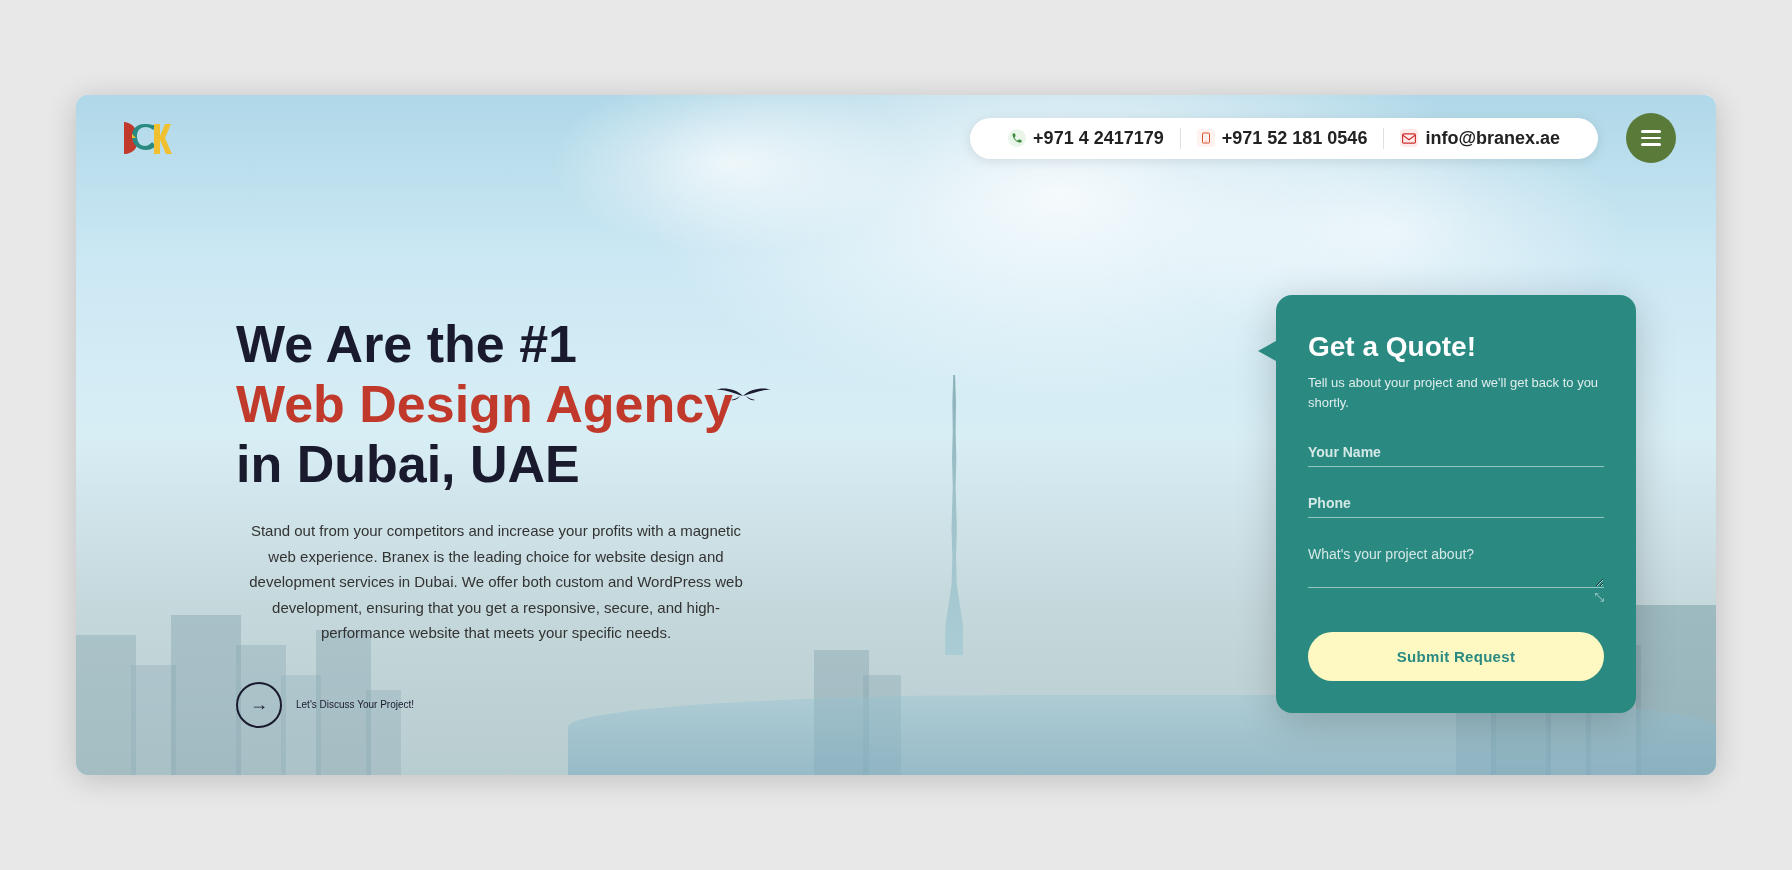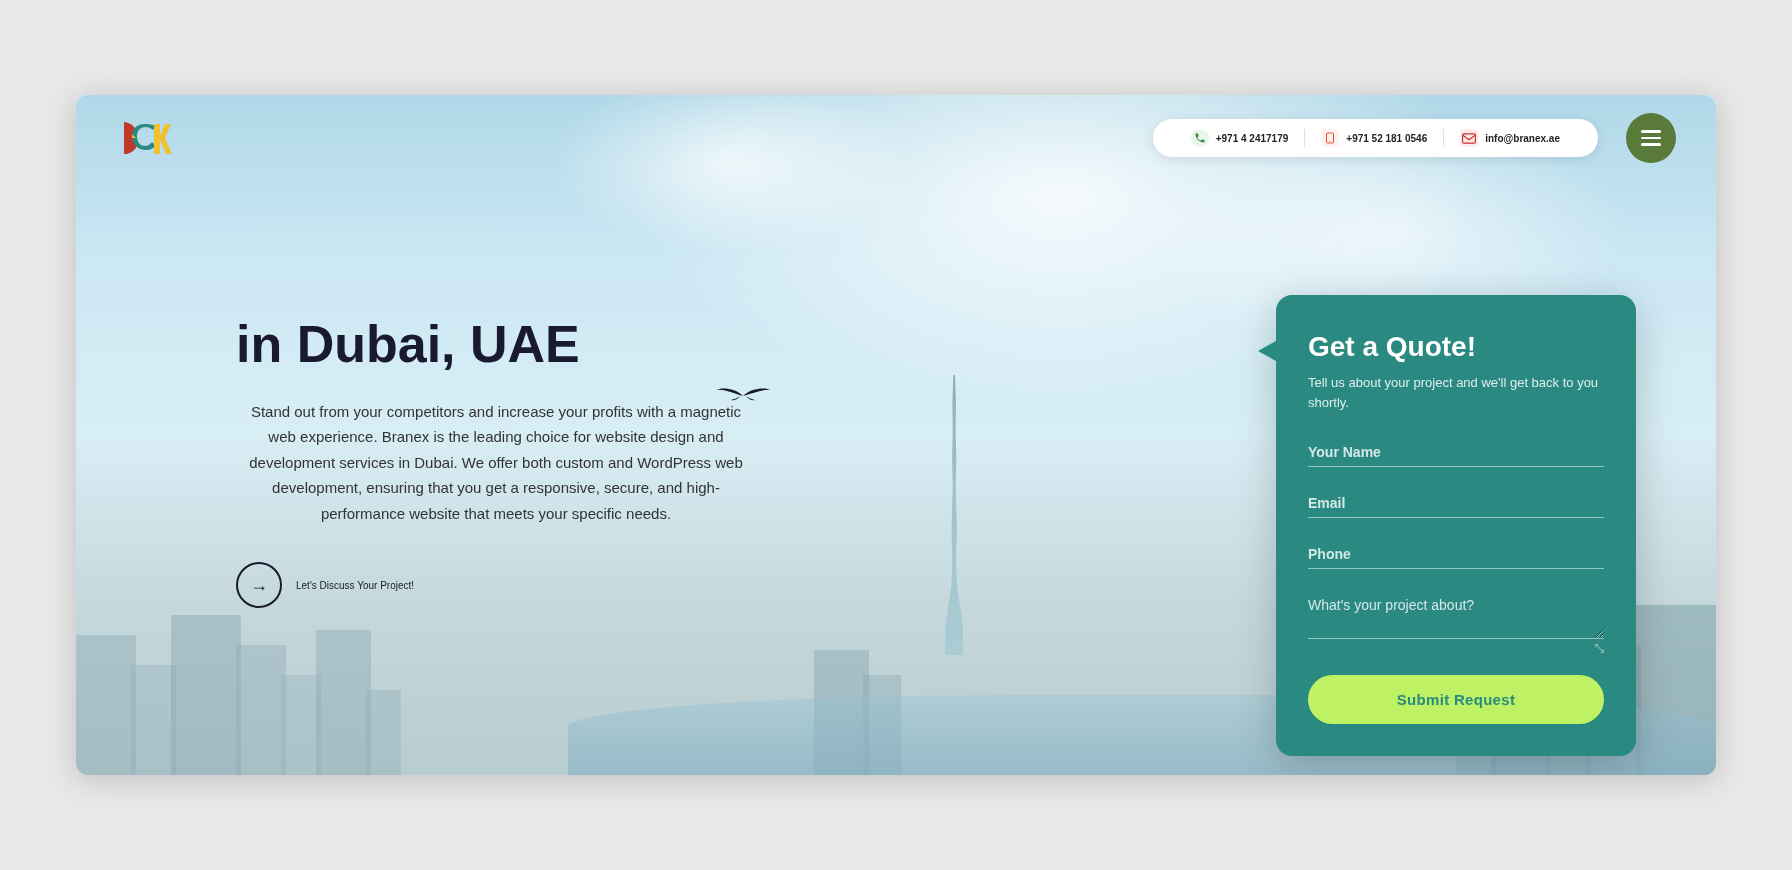--- a/index.html
+++ b/index.html
@@ -123,21 +123,21 @@
       border-radius: 40px;
       padding: 10px 22px;
       box-shadow: 0 2px 12px rgba(0,0,0,0.1);
     }
 
     .nav-contact-item {
       display: flex;
       align-items: center;
       gap: 7px;
       padding: 0 16px;
-      font-size: 10px;
+      font-size: 18px;
       font-weight: 600;
       color: #222;
       white-space: nowrap;
     }
 
     .nav-contact-item + .nav-contact-item {
       border-left: 1px solid #e0e0e0;
     }
 
     .contact-icon {
@@ -338,28 +338,29 @@
     }
 
     .resize-icon {
       color: rgba(255,255,255,0.6);
       font-size: 12px;
     }
 
     .submit-btn {
       width: 100%;
       padding: 16px;
-      background: #bef264;
+      background: #fef9c3;
       border: none;
       border-radius: 40px;
       font-size: 15px;
       font-weight: 700;
       color: #2a8a82;
       cursor: pointer;
       letter-spacing: 0.3px;
+      margin-top: 8px;
     }
   </style>
 </head>
 <body>
 
 <div class="browser-window">
   <div class="hero">
 
     <div class="hero-bg"></div>
 
@@ -446,42 +447,41 @@
             <div class="menu-line"></div>
             <div class="menu-line"></div>
             <div class="menu-line"></div>
           </div>
         </button>
       </div>
     </nav>
 
     <div class="hero-content">
       <h1 class="hero-title">
+        <span>We Are the #1</span>
+        <span class="highlight">Web Design Agency</span>
         <span>in Dubai, UAE</span>
       </h1>
       <p class="hero-description">Stand out from your competitors and increase your profits with a magnetic web experience. Branex is the leading choice for website design and development services in Dubai. We offer both custom and WordPress web development, ensuring that you get a responsive, secure, and high-performance website that meets your specific needs.</p>
       <div class="hero-cta">
         <div class="cta-circle">
           <span class="cta-arrow">→</span>
         </div>
         <span class="cta-text">Let's Discuss Your Project!</span>
       </div>
     </div>
 
     <div class="quote-form-container">
       <h2 class="form-title">Get a Quote!</h2>
       <p class="form-subtitle">Tell us about your project and we'll get back to you shortly.</p>
 
       <div class="form-field">
         <input type="text" class="form-input" placeholder="Your Name" style="">
       </div>
 
-      <div class="form-field">
-        <input type="email" class="form-input" placeholder="Email" style="">
-      </div>
 
       <div class="form-field">
         <input type="tel" class="form-input" placeholder="Phone" style="">
       </div>
 
       <div class="form-field">
         <textarea class="form-textarea" placeholder="What's your project about?" style=""></textarea>
         <div class="resize-handle">
           <span class="resize-icon">⤡</span>
         </div>

